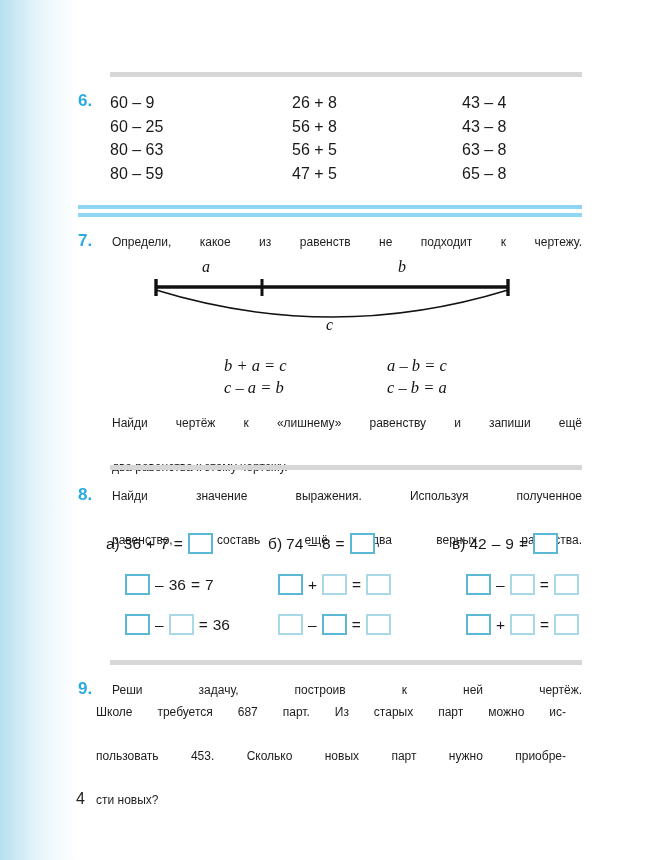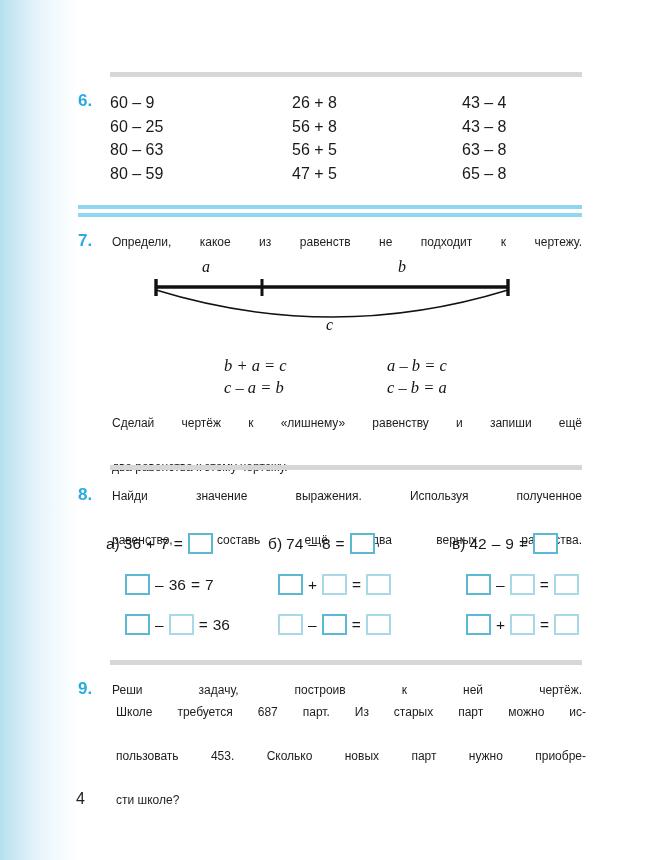--- a/index.html
+++ b/index.html
@@ -186,21 +186,21 @@
     <div class="dg-label" style="left:278px; top:0px">b</div>
     <div class="dg-label" style="left:206px; top:58px">c</div>
   </div>
 
   <div class="eq7" style="left:224px; top:355px">b + a = c</div>
   <div class="eq7" style="left:387px; top:355px">a – b = c</div>
   <div class="eq7" style="left:224px; top:377px">c – a = b</div>
   <div class="eq7" style="left:387px; top:377px">c – b = a</div>
 
   <div class="ex-body" style="left:112px; top:412px; width:470px">
-    <span class="just-line">Сделай чертёж к «лишнему» равенству и запиши ещё</span>
+    <span class="just-line">Найди чертёж к «лишнему» равенству и запиши ещё</span>
     <span>два равенства к этому чертежу.</span>
   </div>
 
   <div class="rule-gray" style="top:465px"></div>
 
   <div class="ex-num" style="left:78px; top:485px">8.</div>
   <div class="ex-body" style="left:112px; top:485px; width:470px">
     <span class="just-line">Найди значение выражения. Используя полученное</span>
     <span class="just-line">равенство, составь ещё два верных равенства.</span>
   </div>
@@ -273,21 +273,21 @@
     <span class="op">=</span>
     <span class="box pale"></span>
   </div>
 
   <div class="rule-gray" style="top:660px"></div>
 
   <div class="ex-num" style="left:78px; top:679px">9.</div>
   <div class="ex-body" style="left:112px; top:679px; width:470px">
     <span class="just-line">Реши задачу, построив к ней чертёж.</span>
   </div>
-  <div class="ex-body" style="left:116px; top:701px; width:470px">
+  <div class="ex-body" style="left:96px; top:701px; width:470px">
     <span class="just-line">Школе требуется 687 парт. Из старых парт можно ис-</span>
     <span class="just-line">пользовать 453. Сколько новых парт нужно приобре-</span>
-    <span>сти школе?</span>
+    <span>сти новых?</span>
   </div>
 
   <div id="pageno">4</div>
 
 </div>
 
 </body></html>

